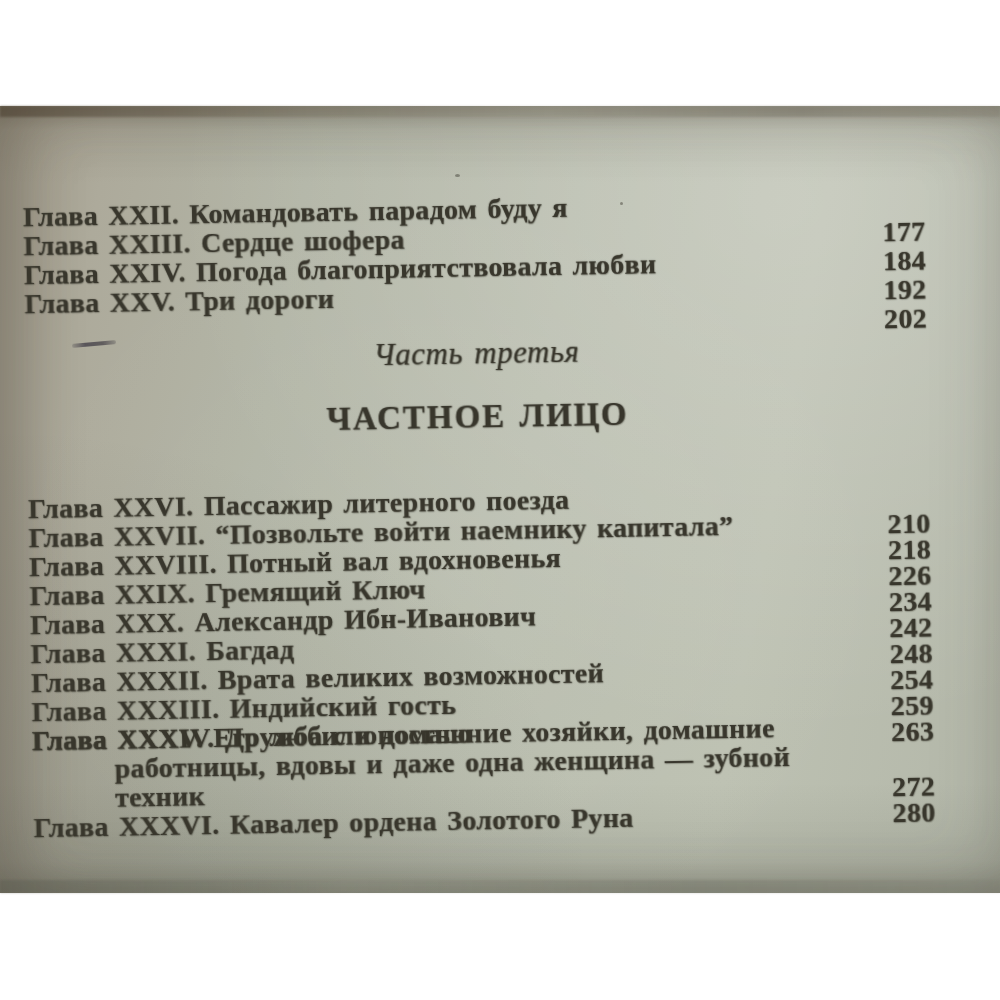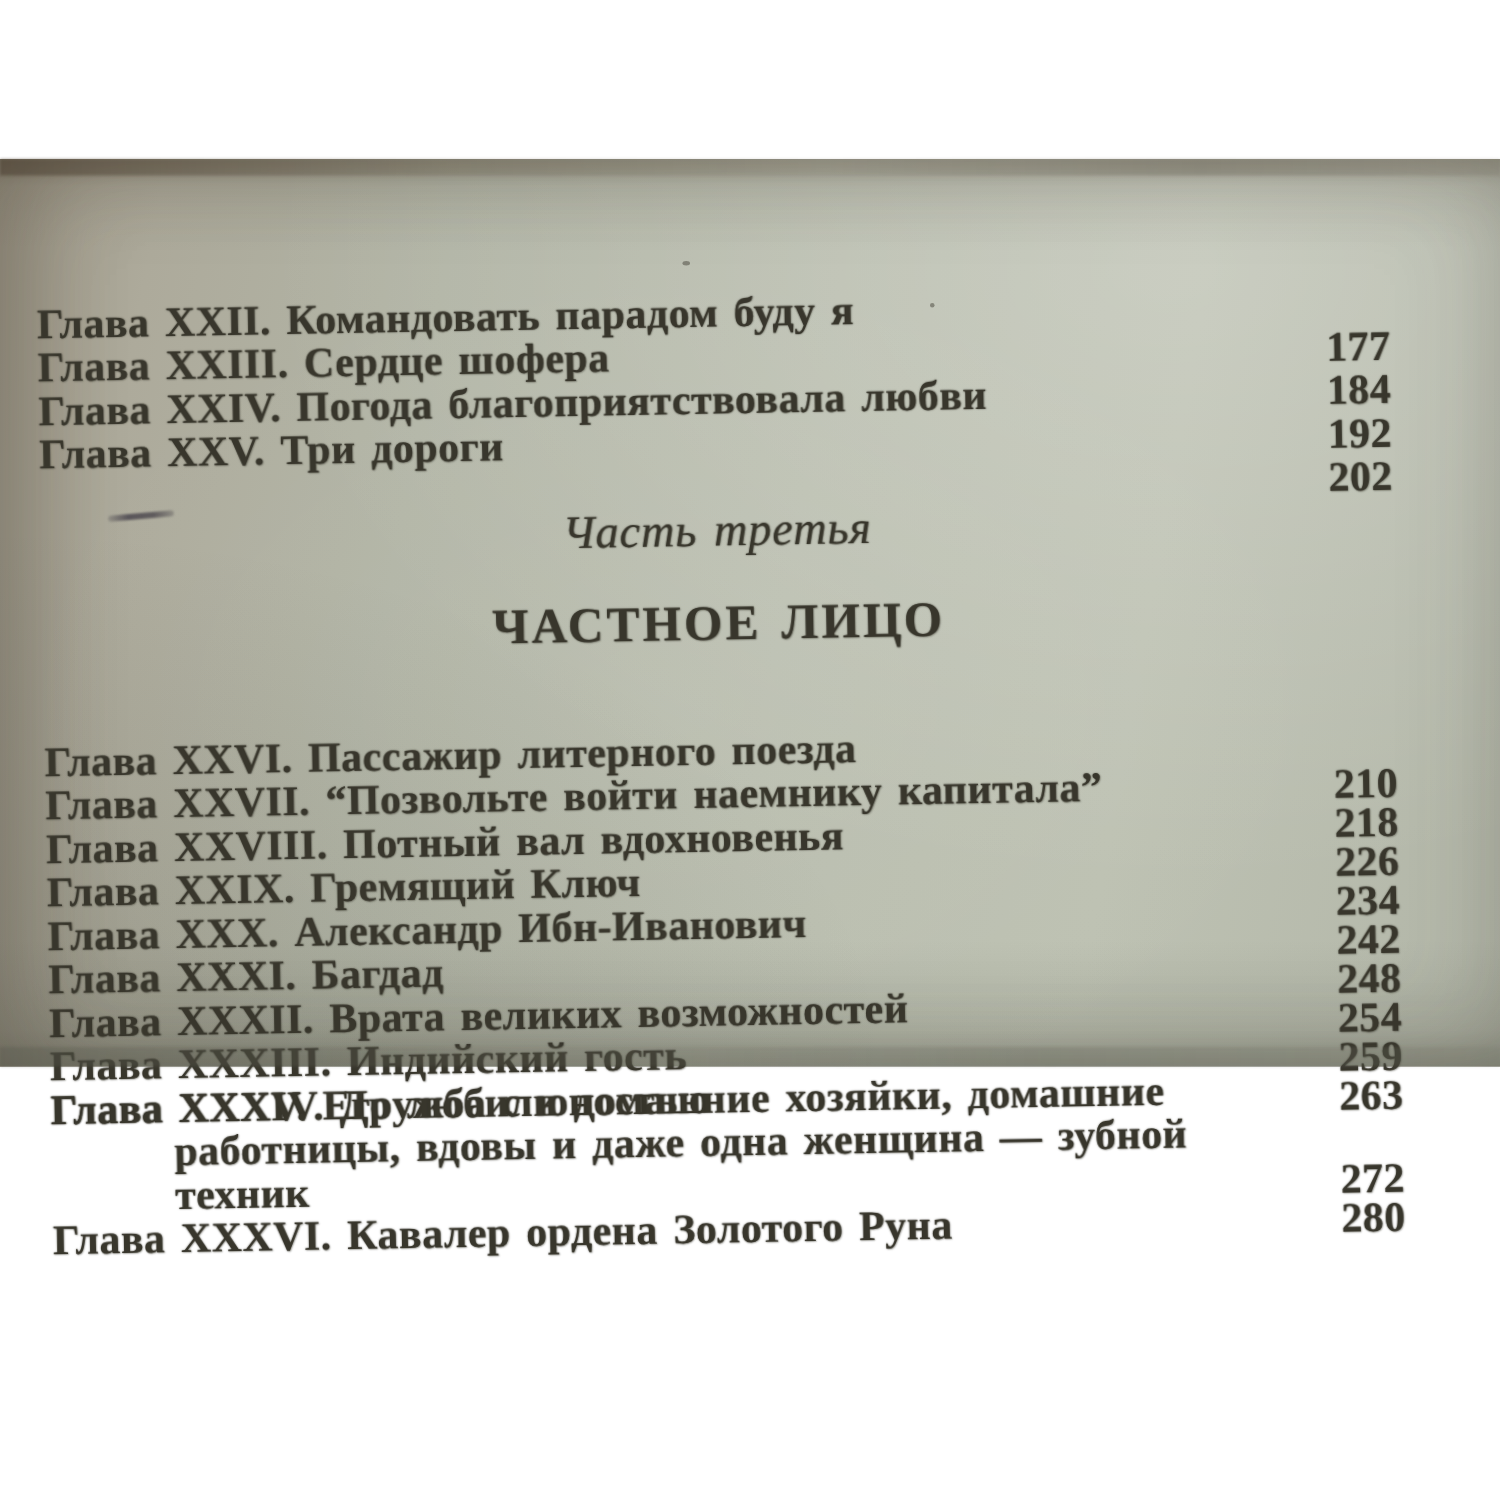--- a/index.html
+++ b/index.html
@@ -11,21 +11,21 @@
     width:1000px;height:1000px;
     background:#ffffff;
     font-family:"Liberation Serif","DejaVu Serif",serif;
     overflow:hidden;
     position:relative;
   }
   
   .photo{
     position:absolute;
     left:0; top:106px;
-    width:1000px; height:605px;
+    width:1000px; height:787px;
     background:
       radial-gradient(ellipse at 78% 12%, rgba(255,255,255,0.20), rgba(255,255,255,0) 55%),
       radial-gradient(ellipse at 0% 100%, rgba(55,55,44,0.16), rgba(55,55,44,0) 42%),
       radial-gradient(ellipse at 45% 60%, rgba(255,255,255,0.06), rgba(255,255,255,0) 60%),
       linear-gradient(180deg, rgba(84,72,55,0.30) 0%, rgba(84,72,55,0.06) 3%, rgba(255,255,255,0) 10%, rgba(255,255,255,0) 86%, rgba(66,68,56,0.10) 96%, rgba(66,68,56,0.26) 100%),
       linear-gradient(100deg, #a29c8c 0%, #adaa9b 10%, #b2b5a6 28%, #b9bdae 52%, #bdc1b2 74%, #b3b7a9 100%);
     box-shadow: inset 0 0 70px rgba(62,60,48,0.22), inset 30px 0 55px rgba(72,66,52,0.22);
   }
   .photo::before{ 
     content:""; position:absolute; left:0; top:0; width:100%; height:11px;

